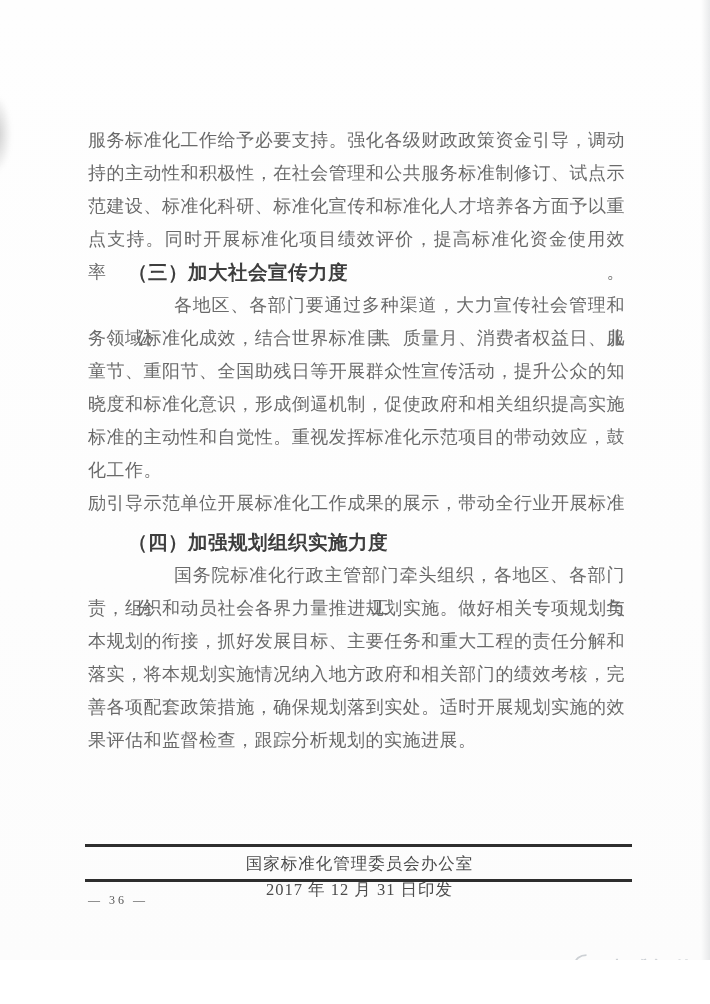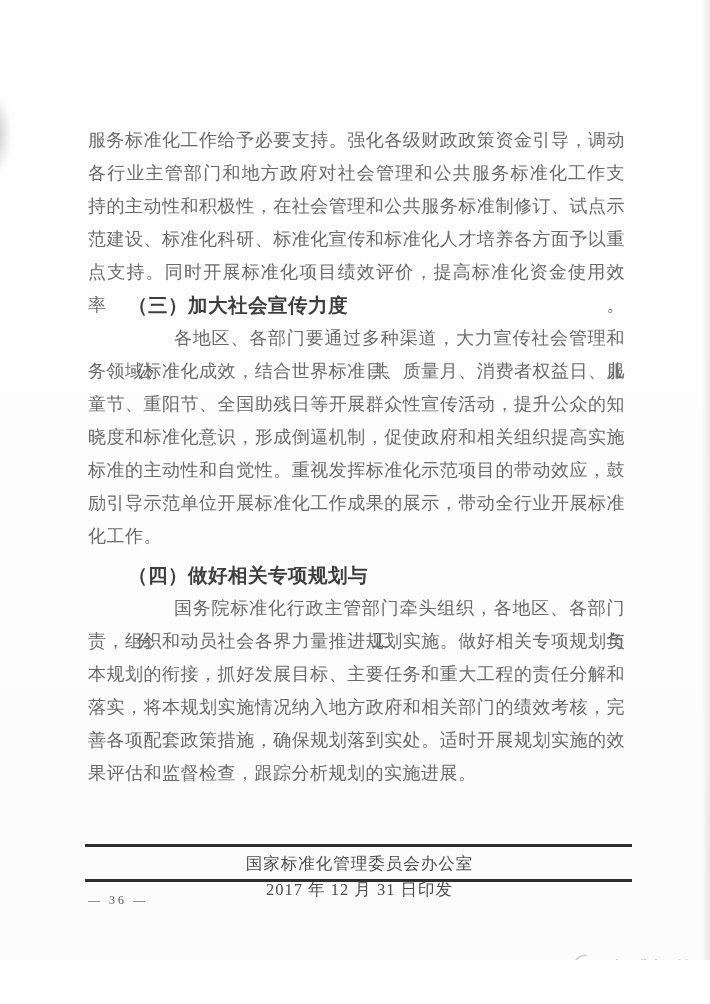--- a/index.html
+++ b/index.html
@@ -72,33 +72,32 @@
 </style>
 </head>
 <body>
 
 <div class="page">
   <div class="left-smudge"></div>
   <div class="right-shade"></div>
 
   <div class="body-text">
     <div class="line fill">服务标准化工作给予必要支持。强化各级财政政策资金引导，调动</div>
-    <div class="line fill">各行业主管部门和地方政府对社会管理和公共服务标准化工作支</div>
     <div class="line fill">持的主动性和积极性，在社会管理和公共服务标准制修订、试点示</div>
     <div class="line fill">范建设、标准化科研、标准化宣传和标准化人才培养各方面予以重</div>
     <div class="line fill">点支持。同时开展标准化项目绩效评价，提高标准化资金使用效率。</div>
     <div class="line heading short">（三）加大社会宣传力度</div>
     <div class="line fill indent">各地区、各部门要通过多种渠道，大力宣传社会管理和公共服</div>
     <div class="line fill">务领域标准化成效，结合世界标准日、质量月、消费者权益日、儿</div>
     <div class="line fill">童节、重阳节、全国助残日等开展群众性宣传活动，提升公众的知</div>
     <div class="line fill">晓度和标准化意识，形成倒逼机制，促使政府和相关组织提高实施</div>
     <div class="line fill">标准的主动性和自觉性。重视发挥标准化示范项目的带动效应，鼓</div>
+    <div class="line short">化工作。</div>
     <div class="line fill">励引导示范单位开展标准化工作成果的展示，带动全行业开展标准</div>
-    <div class="line short">化工作。</div>
-    <div class="line heading short gap">（四）做好相关专项规划与</div>
+    <div class="line heading short gap">（四）加强规划组织实施力度</div>
     <div class="line fill indent">国务院标准化行政主管部门牵头组织，各地区、各部门分工负</div>
     <div class="line fill">责，组织和动员社会各界力量推进规划实施。做好相关专项规划与</div>
     <div class="line fill">本规划的衔接，抓好发展目标、主要任务和重大工程的责任分解和</div>
     <div class="line fill">落实，将本规划实施情况纳入地方政府和相关部门的绩效考核，完</div>
     <div class="line fill">善各项配套政策措施，确保规划落到实处。适时开展规划实施的效</div>
     <div class="line short">果评估和监督检查，跟踪分析规划的实施进展。</div>
   </div>
 
   <div class="footer-rule top"></div>
   <div class="footer-row">

